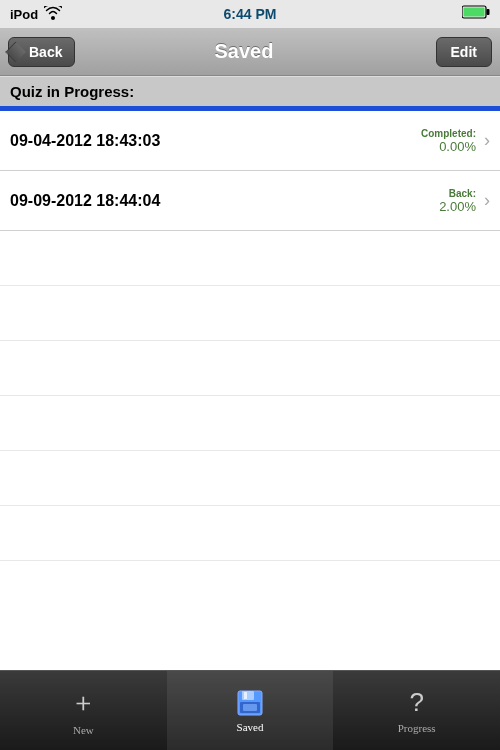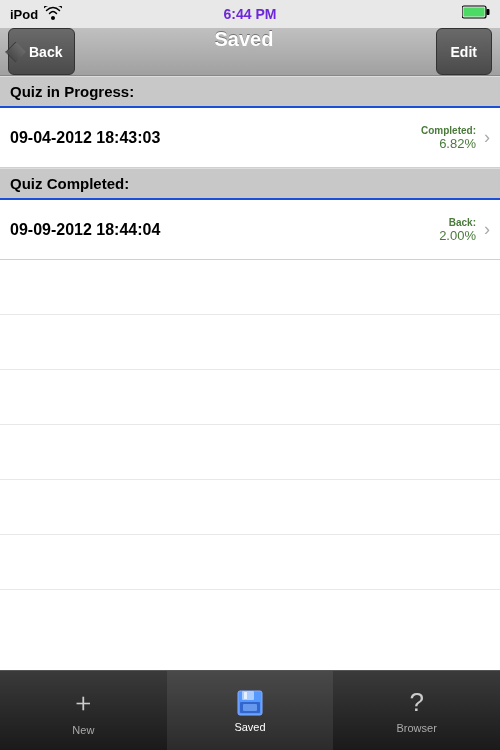--- a/index.html
+++ b/index.html
@@ -27,36 +27,37 @@
       display: flex;
       align-items: center;
       gap: 6px;
       font-size: 13px;
       font-weight: 600;
       color: #000;
     }
     .status-center {
       font-size: 14px;
       font-weight: 600;
-      color: #6d28d9;
+      color: #0c4a6e;
       position: absolute;
       left: 50%;
       transform: translateX(-50%);
     }
     .status-right {
       display: flex;
       align-items: center;
       gap: 4px;
     }
 
     
     .nav-bar {
       height: 48px;
       background: linear-gradient(to bottom, #c0c0c0, #a0a0a0);
       display: flex;
+      align-items: center;
       justify-content: space-between;
       padding: 0 8px;
       flex-shrink: 0;
       border-bottom: 1px solid #888;
     }
     .nav-back-btn {
       background: linear-gradient(to bottom, #6a6a6a, #4a4a4a);
       border: 1px solid #333;
       border-radius: 6px;
       padding: 6px 12px 6px 20px;
@@ -106,21 +107,21 @@
       overflow-y: auto;
     }
 
     
     .section-header {
       background: #c8c8c8;
       padding: 6px 10px;
       font-size: 15px;
       font-weight: bold;
       color: #000;
-      border-bottom: 2px solid #1d4ed8;
+      border-bottom: 5px solid #1d4ed8;
       border-top: 1px solid #ddd;
     }
 
     
     .list-item {
       display: flex;
       align-items: center;
       justify-content: space-between;
       padding: 0 10px;
       min-height: 60px;
@@ -188,20 +189,21 @@
     .tab-icon {
       font-size: 26px;
       color: #ccc;
     }
     .tab-item.active .tab-icon {
       color: #fff;
     }
     .tab-label {
       font-size: 11px;
       color: #aaa;
+      font-family: Liberation Serif, serif;
     }
     .tab-item.active .tab-label {
       color: #fff;
     }
     
     .floppy-icon {
       width: 28px;
       height: 28px;
       display: block;
     }
@@ -242,27 +244,26 @@
 </div>
 
 <div class="content">
 
   <div class="section-header">Quiz in Progress:</div>
   <div class="list-item">
     <span class="list-item-date">09-04-2012 18:43:03</span>
     <div class="list-item-right">
       <div class="list-item-status">
         <div class="list-item-status-label">Completed:</div>
-        <div class="list-item-status-value">6.82%</div>
+        <div class="list-item-status-value">0.00%</div>
       </div>
       <span class="chevron">›</span>
     </div>
   </div>
 
-  <div class="section-header">Quiz Completed:</div>
   <div class="list-item">
     <span class="list-item-date">09-09-2012 18:44:04</span>
     <div class="list-item-right">
       <div class="list-item-status">
         <div class="list-item-status-label">Back:</div>
         <div class="list-item-status-value">2.00%</div>
       </div>
       <span class="chevron">›</span>
     </div>
   </div>
@@ -291,17 +292,17 @@
         <rect x="8" y="3" width="3" height="7" rx="0.5" fill="#fff" opacity="0.7"></rect>
         <rect x="4" y="13" width="20" height="11" rx="1" fill="#3366cc"></rect>
         <rect x="7" y="15" width="14" height="7" rx="1" fill="#6699ee"></rect>
       </svg>
     </span>
     <span class="tab-label">Saved</span>
   </div>
 
   <div class="tab-item">
     <span class="tab-icon">?</span>
-    <span class="tab-label">Browser</span>
+    <span class="tab-label">Progress</span>
   </div>
 
 
 </div>
 
 </body></html>

